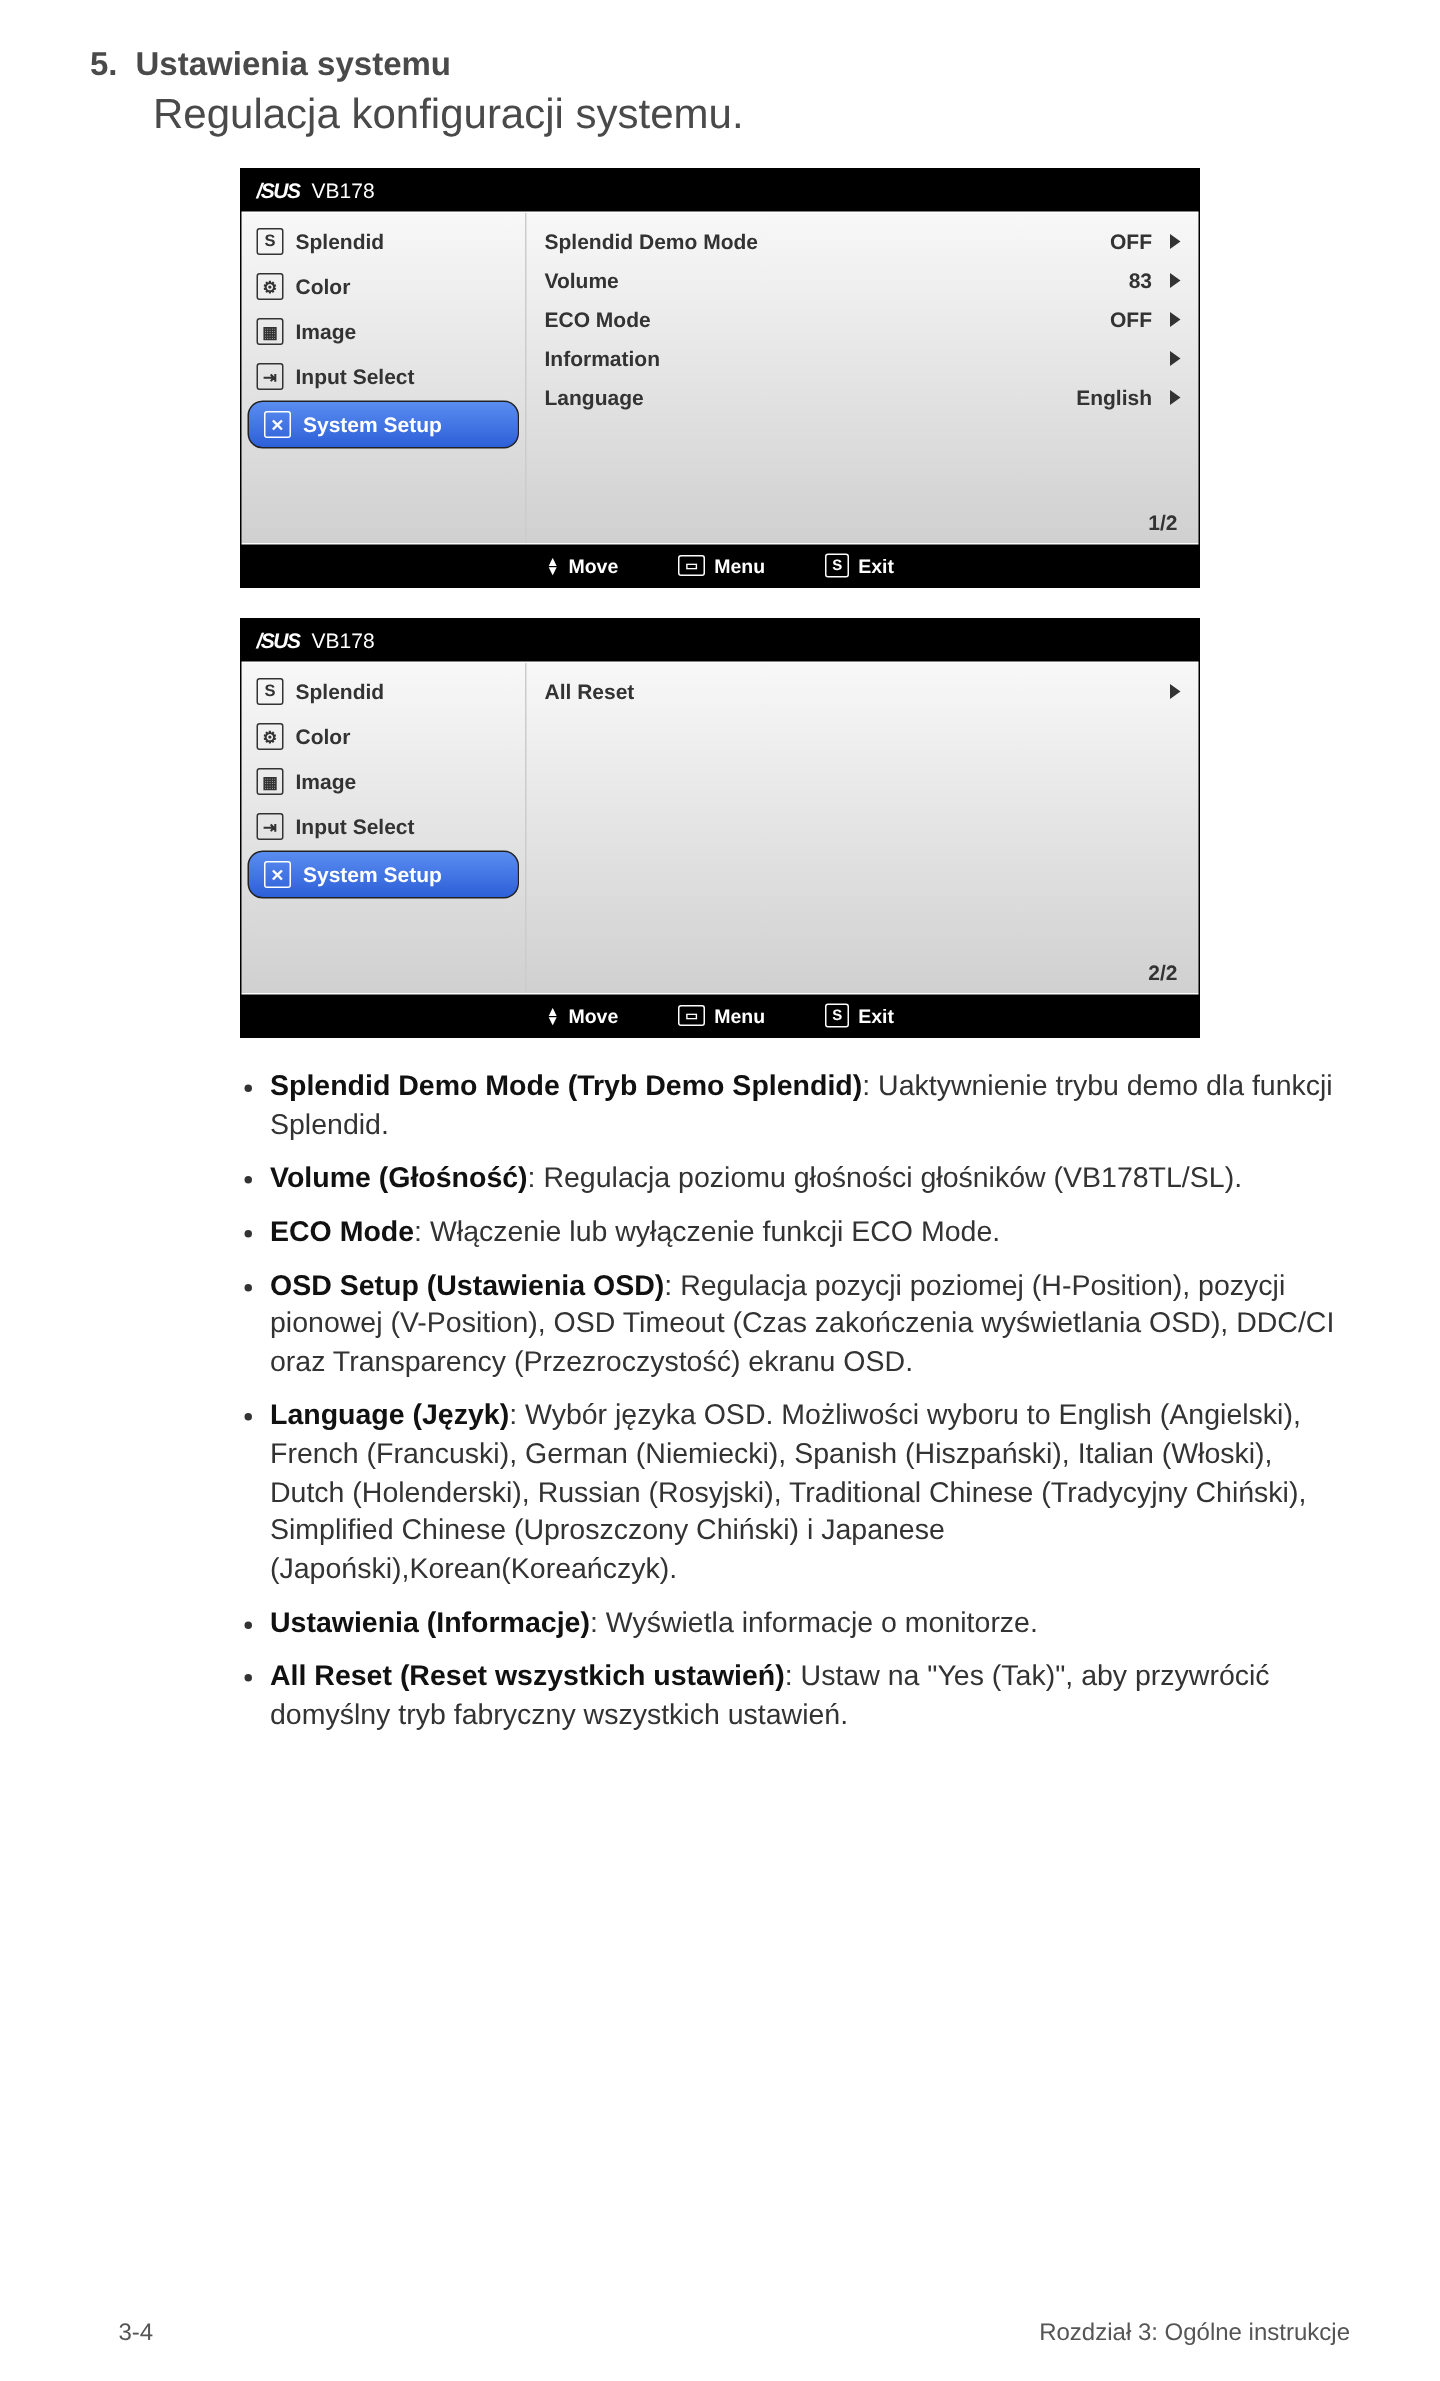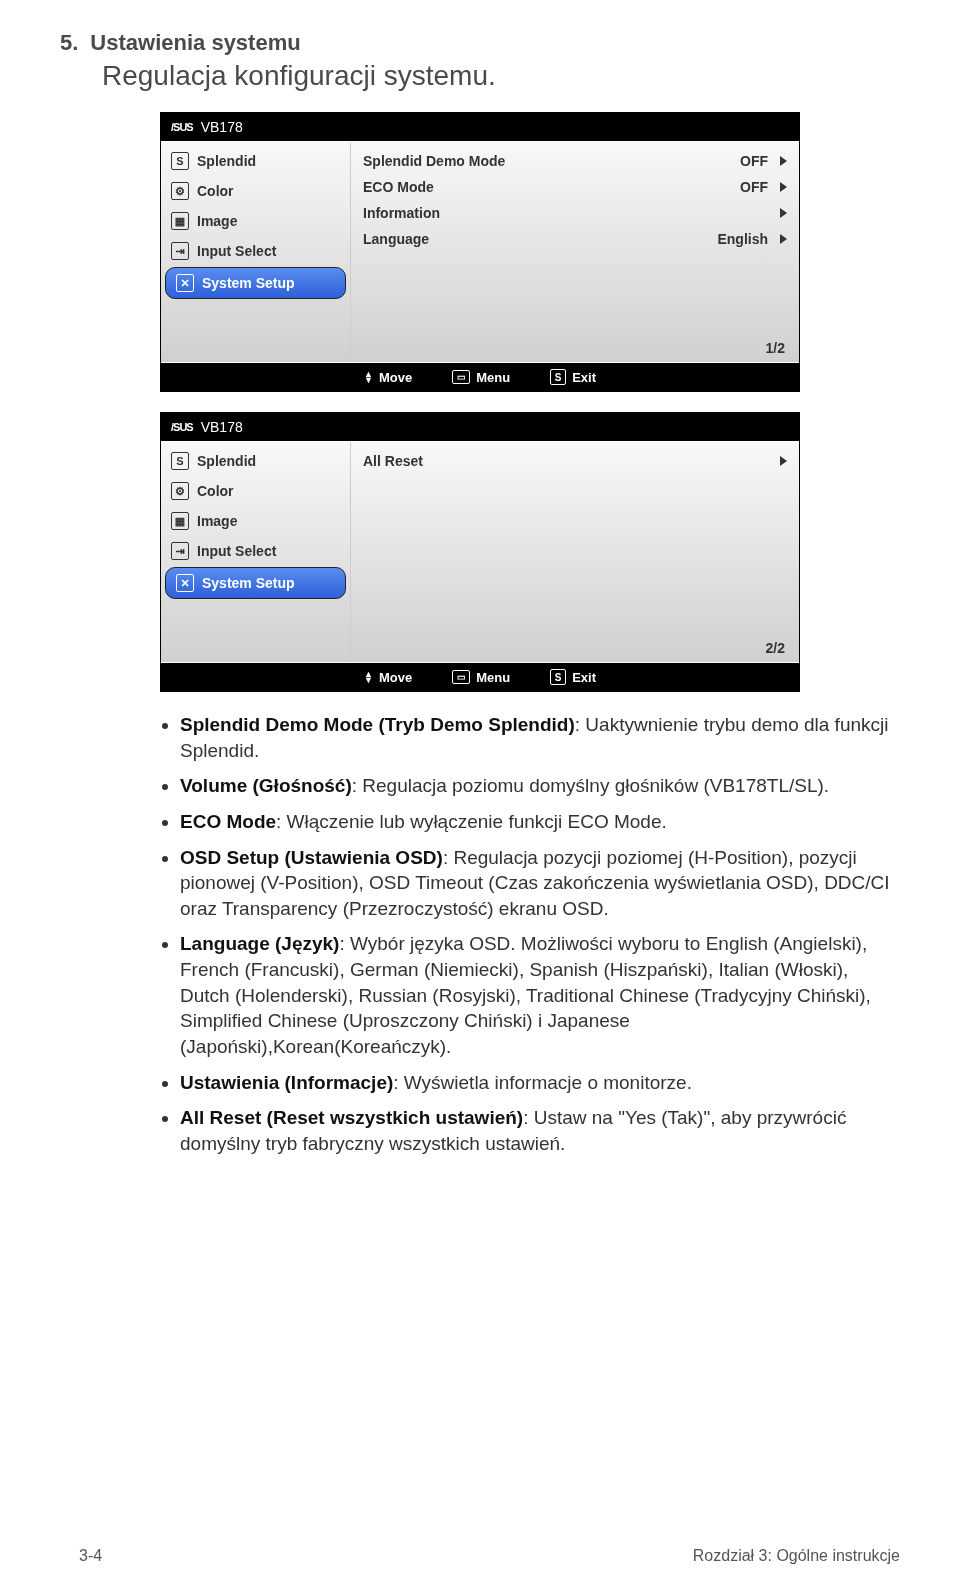--- a/index.html
+++ b/index.html
@@ -37,22 +37,23 @@
     background: #000;
     padding: 6px 10px;
     display: flex;
     align-items: center;
     gap: 8px;
     border-bottom: 1px solid #fff;
   }
   .asus-logo {
     font-family: Arial, sans-serif;
     font-weight: bold;
+    font-style: italic;
     letter-spacing: -1px;
-    font-size: 11px;
+    font-size: 14px;
   }
   .osd-body {
     display: flex;
     background: linear-gradient(#f8f8f8 0%, #d0d0d0 100%);
     color: #333;
     min-height: 220px;
   }
   .osd-sidebar {
     width: 190px;
     border-right: 1px solid #ccc;
@@ -212,20 +213,27 @@
     </div>
     <div class="osd-main">
       <div class="osd-row">
           <span>Splendid Demo Mode</span>
           <span class="val">
             <span>OFF</span>
             <span class="tri"></span>
           </span>
         </div>
       <div class="osd-row">
+          <span>Volume</span>
+          <span class="val">
+            <span>83</span>
+            <span class="tri"></span>
+          </span>
+        </div>
+      <div class="osd-row">
           <span>ECO Mode</span>
           <span class="val">
             <span>OFF</span>
             <span class="tri"></span>
           </span>
         </div>
       <div class="osd-row">
           <span>Information</span>
           <span class="val">
             <span class="tri"></span>
@@ -306,21 +314,21 @@
       </div>
     <div class="footer-item">
         <span class="key-s">S</span>
         <span>Exit</span>
       </div>
   </div>
 </div>
 
 <ul class="content-list">
   <li><b>Splendid Demo Mode (Tryb Demo Splendid)</b><span>: Uaktywnienie trybu demo dla funkcji Splendid.</span></li>
-  <li><b>Volume (Głośność)</b><span>: Regulacja poziomu domyślny głośników (VB178TL/SL).</span></li>
+  <li><b>Volume (Głośność)</b><span>: Regulacja poziomu głośności głośników (VB178TL/SL).</span></li>
   <li><b>ECO Mode</b><span>: Włączenie lub wyłączenie funkcji ECO Mode.</span></li>
   <li><b>OSD Setup (Ustawienia OSD)</b><span>: Regulacja pozycji poziomej (H-Position), pozycji pionowej (V-Position), OSD Timeout (Czas zakończenia wyświetlania OSD), DDC/CI oraz Transparency (Przezroczystość) ekranu OSD.</span></li>
   <li><b>Language (Język)</b><span>: Wybór języka OSD. Możliwości wyboru to English (Angielski), French (Francuski), German (Niemiecki), Spanish (Hiszpański), Italian (Włoski), Dutch (Holenderski), Russian (Rosyjski), Traditional Chinese (Tradycyjny Chiński), Simplified Chinese (Uproszczony Chiński) i Japanese (Japoński),Korean(Koreańczyk).</span></li>
   <li><b>Ustawienia (Informacje)</b><span>: Wyświetla informacje o monitorze.</span></li>
   <li><b>All Reset (Reset wszystkich ustawień)</b><span>: Ustaw na "Yes (Tak)", aby przywrócić domyślny tryb fabryczny wszystkich ustawień.</span></li>
 </ul>
 
 <div class="page-footer">
   <span>3-4</span>
   <span>Rozdział 3: Ogólne instrukcje</span>

